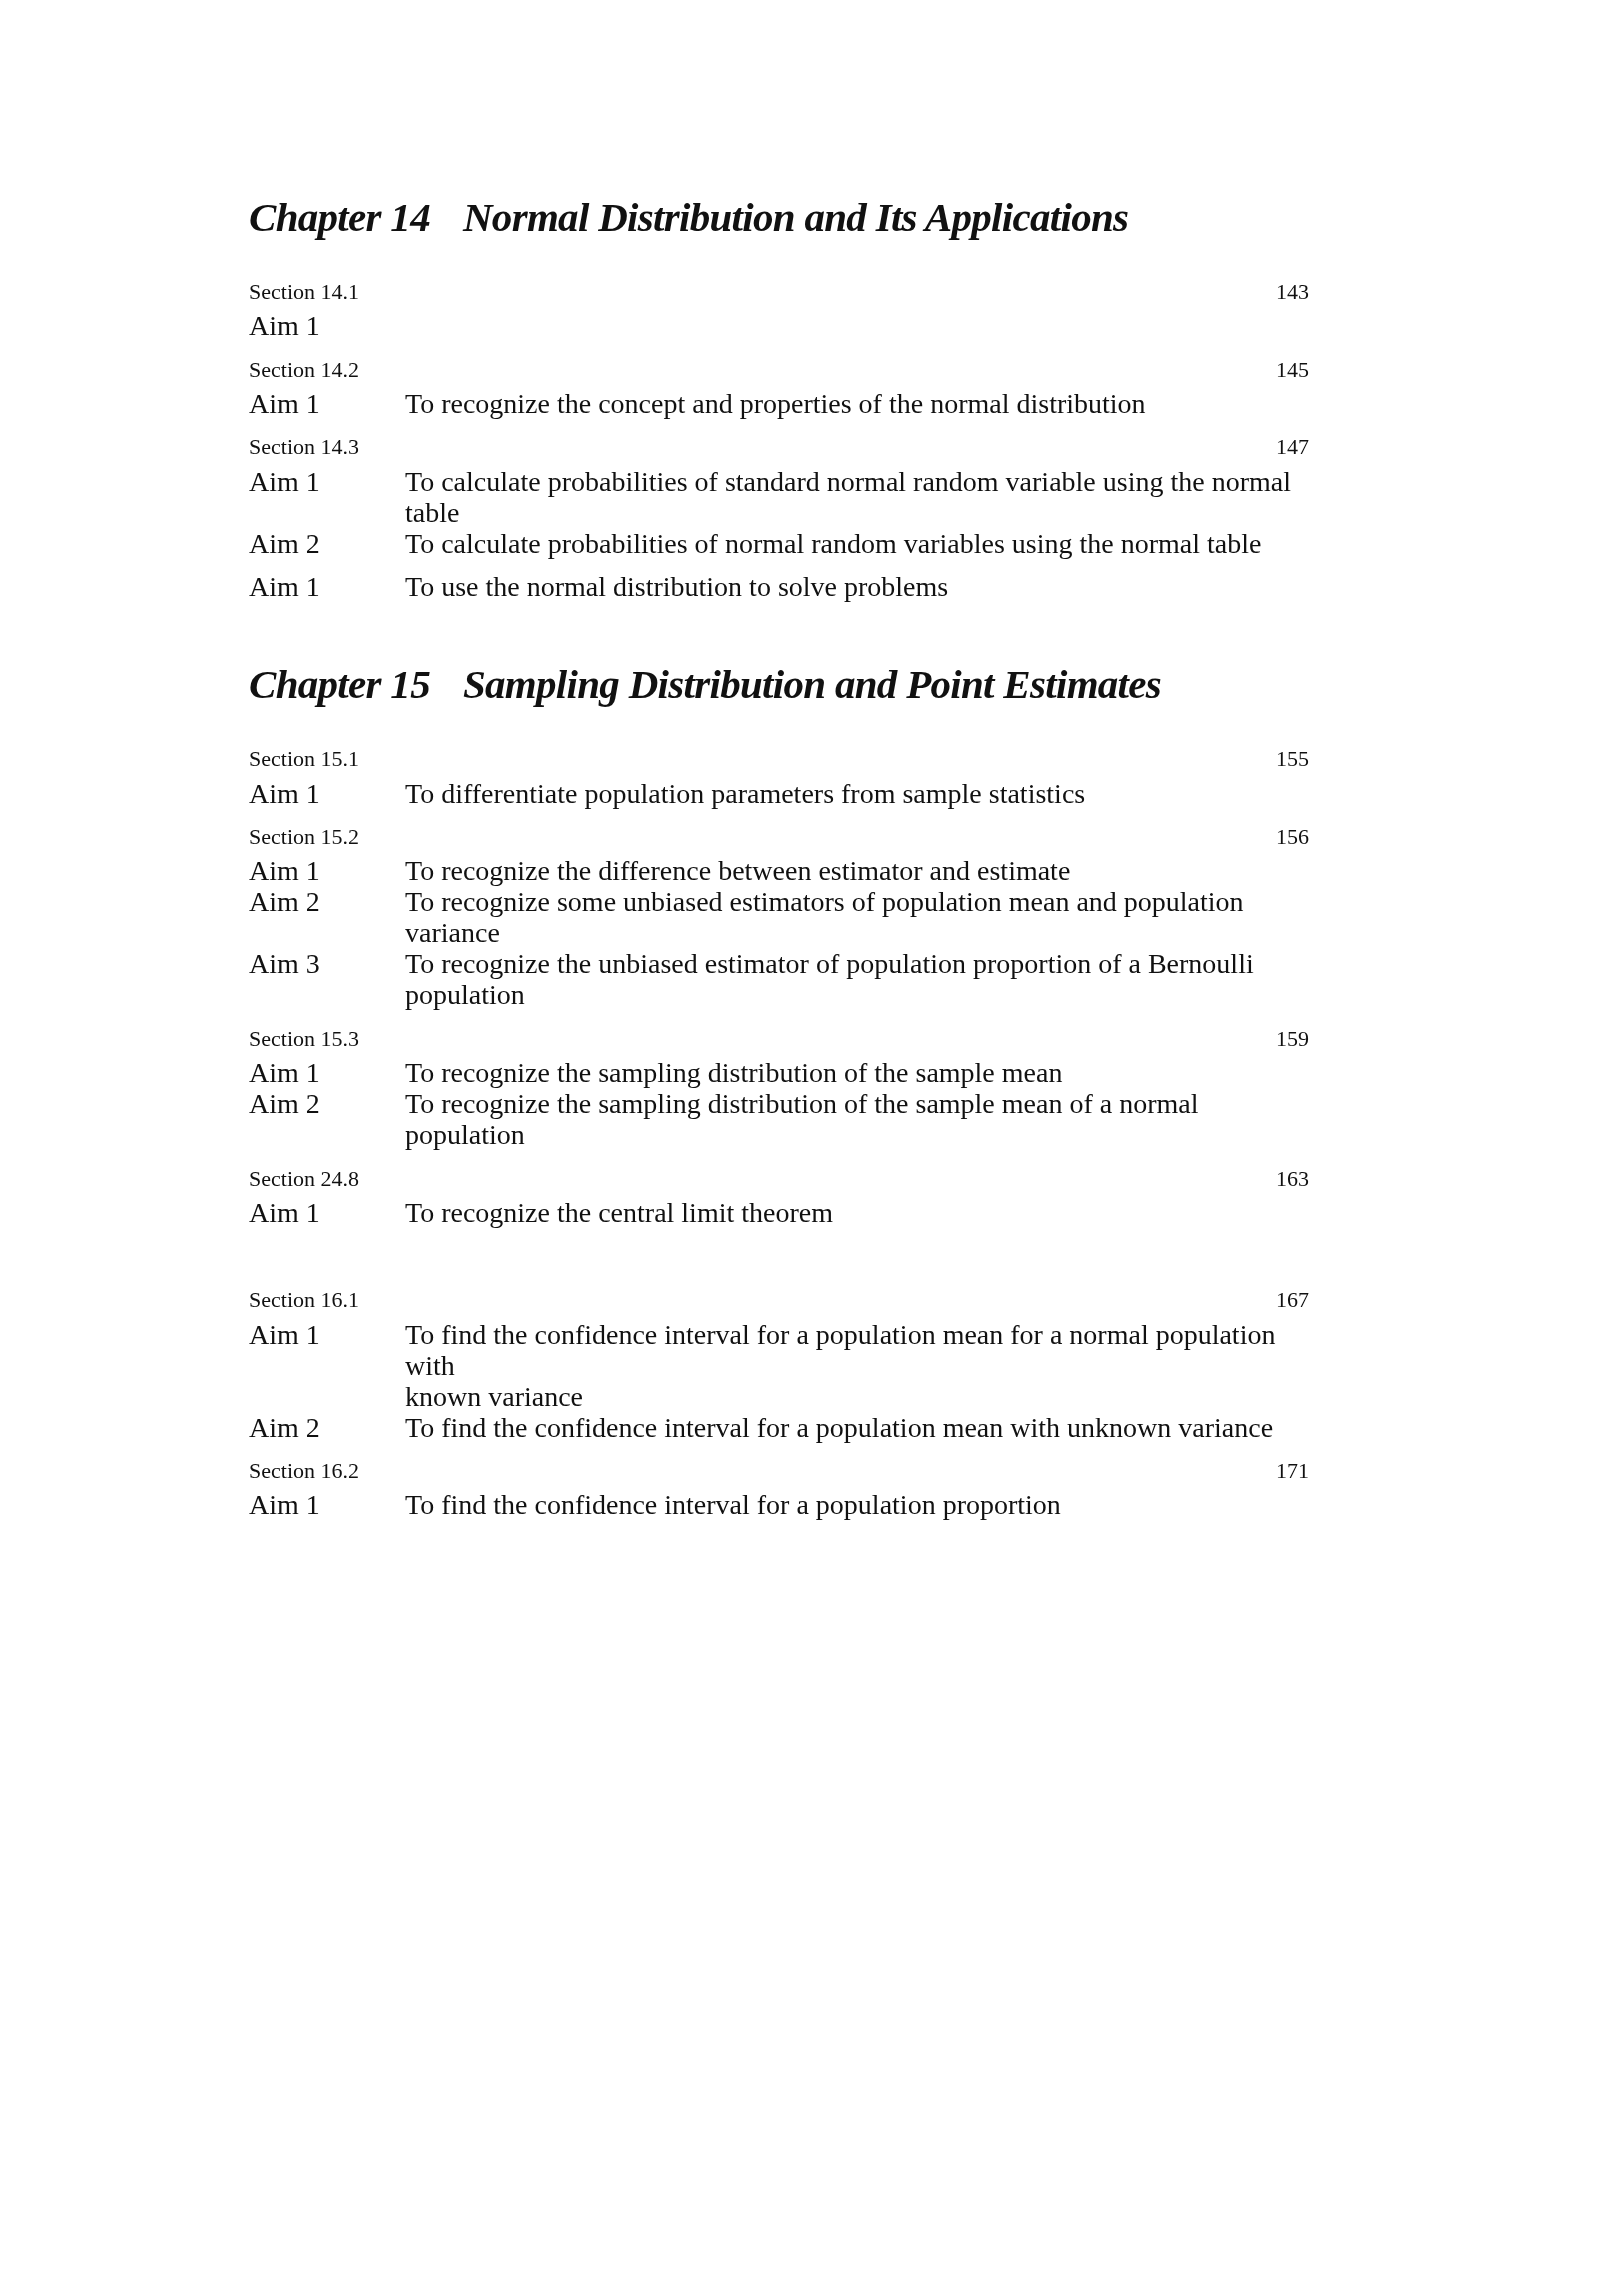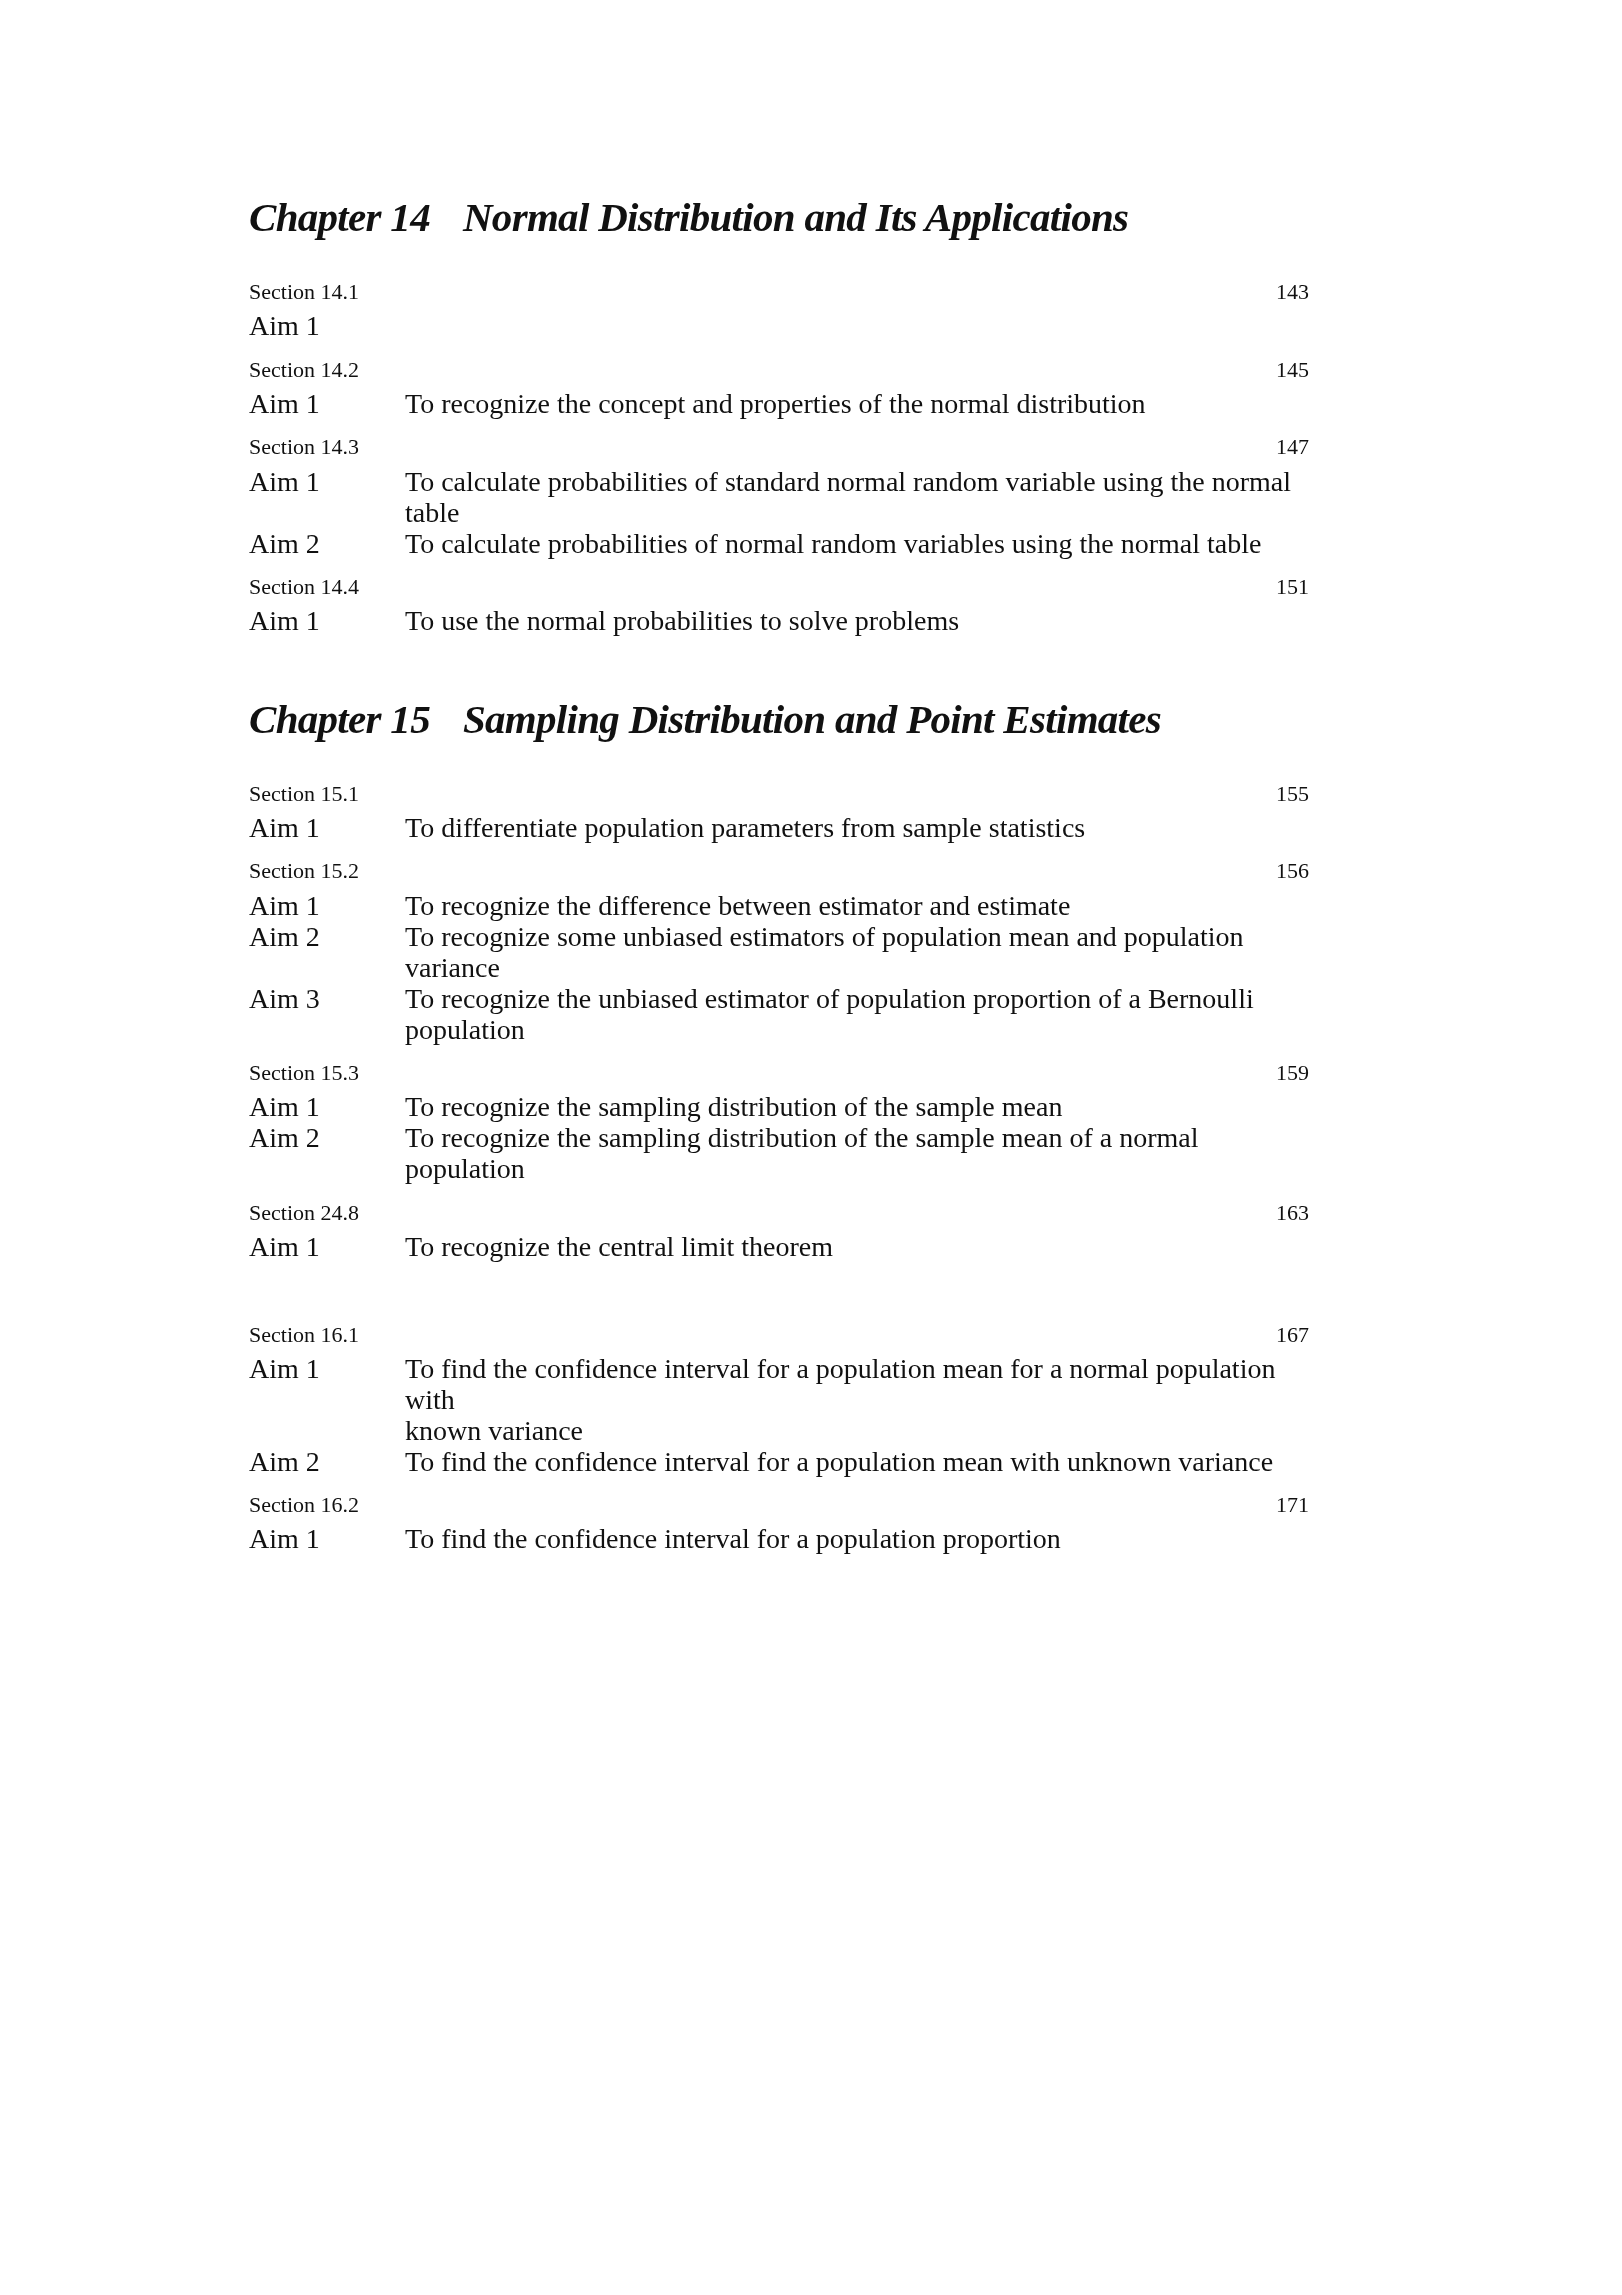--- a/index.html
+++ b/index.html
@@ -117,28 +117,24 @@
   </div>
 
   <div class="aim-row">
     <span class="aim-label">Aim 2</span>
     <span class="aim-text">To calculate probabilities of normal random variables using the normal table</span>
   </div>
 </div>
   </div>
 
   <div class="section-block">
-    <div class="section-row">
-      <span class="section-label">Section 14.4</span>
-      <span class="section-page">151</span>
-    </div>
-    <div class="aims">
-  <div class="aim-row">
-    <span class="aim-label">Aim 1</span>
-    <span class="aim-text">To use the normal probabilities to solve problems</span>
+    <div class="aims">
+  <div class="aim-row">
+    <span class="aim-label">Aim 1</span>
+    <span class="aim-text">To use the normal distribution to solve problems</span>
   </div>
 </div>
   </div>
 </div>
   </section>
 
   <section class="chapter">
     <h1 class="chapter-heading">
       <span class="chapter-label">Chapter 15</span>
       <span class="chapter-title">Sampling Distribution and Point Estimates</span>

